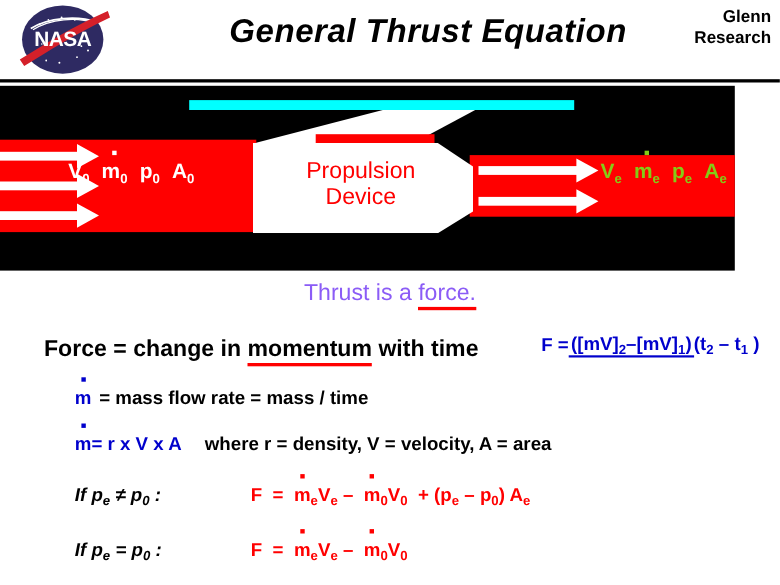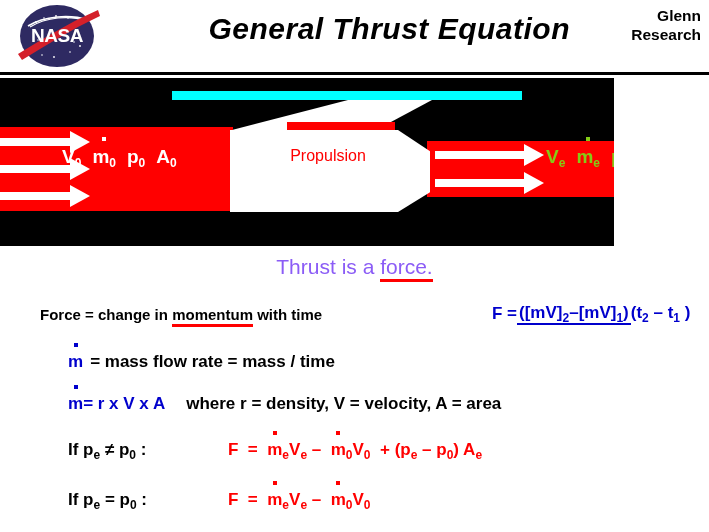--- a/index.html
+++ b/index.html
@@ -16,60 +16,60 @@
     text-align:right;font-size:30px;font-weight:bold;font-style:italic;
     color:#000;letter-spacing:0.5px;white-space:nowrap;
   }
   #grc{
     position:absolute;right:8px;top:6px;width:110px;text-align:right;
     font-size:15.5px;font-weight:bold;color:#000;line-height:19px;
   }
   #hrule{position:absolute;left:0;top:72px;width:709px;height:3px;background:#000;}
 
   
-  #band{position:absolute;left:0;top:78px;width:614px;height:168px;background:#000;overflow:hidden;}
+  #band{position:absolute;left:0;top:78px;width:668px;height:168px;background:#000;overflow:hidden;}
   .inlet{position:absolute;left:0;top:49px;width:233px;height:84px;background:#ff0000;}
   .wing{position:absolute;left:172px;top:13px;width:350px;height:9px;background:#00ffff;}
   .pylon{position:absolute;left:232px;top:22px;width:200px;height:30px;background:#ffffff;
          clip-path:polygon(58% 0%,100% 0%,72% 100%,0% 100%);}
   .pylon-red{position:absolute;left:287px;top:44px;width:108px;height:10px;background:#ff0000;}
   .nacelle{position:absolute;left:230px;top:52px;width:200px;height:82px;background:#ffffff;
            clip-path:polygon(0% 0%,84% 0%,100% 26%,100% 76%,84% 100%,0% 100%);}
   .nacelle-label{
     position:absolute;left:230px;top:66px;width:196px;text-align:center;
-    font-size:16px;font-weight:normal;color:#ff0000;line-height:23px;
+    font-size:21px;font-weight:normal;color:#ff0000;line-height:23px;
   }
   .exhaust{position:absolute;left:427px;top:63px;width:282px;height:56px;background:#ff0000;}
   .lbl-in{position:absolute;left:62px;top:68px;font-size:19px;font-weight:bold;color:#fff;white-space:nowrap;}
   .lbl-ex{position:absolute;left:546px;top:68px;font-size:19px;font-weight:bold;color:#84cc16;white-space:nowrap;}
   .lbl-in .g,.lbl-ex .g{margin-right:11px;position:relative;display:inline-block;}
   .sub{font-size:12px;vertical-align:-4px;}
   .mdot{position:relative;display:inline-block;}
   .mdot .dot{position:absolute;left:50%;top:-9px;margin-left:-2px;width:4px;height:4px;background:currentColor;}
   
   .arw{position:absolute;height:8px;background:#fff;}
   .arwhead{position:absolute;width:0;height:0;border-top:11px solid transparent;
            border-bottom:11px solid transparent;border-left:20px solid #fff;}
 
   
   #thrust-head{
     position:absolute;left:0;top:255px;width:709px;text-align:center;
     font-size:21px;color:#8b5cf6;white-space:nowrap;
   }
   .ul-red{border-bottom:3px solid #ff0000;padding-bottom:1px;}
-  #force-line{position:absolute;left:40px;top:306px;font-size:15px;font-weight:bold;color:#000;white-space:nowrap;}
+  #force-line{position:absolute;left:40px;top:306px;font-size:21px;font-weight:bold;color:#000;white-space:nowrap;}
   #mdot-line1{position:absolute;left:68px;top:352px;font-size:17px;font-weight:bold;color:#000;white-space:nowrap;}
   #mdot-line2{position:absolute;left:68px;top:394px;font-size:17px;font-weight:bold;color:#000;white-space:nowrap;}
   .blue{color:#0000cc;}
   #frac{position:absolute;left:492px;top:303px;font-size:17px;font-weight:bold;color:#0000cc;white-space:nowrap;}
   #frac .lead{display:inline-block;vertical-align:middle;}
   #frac .stack{display:inline-block;vertical-align:middle;text-align:center;}
   #frac .num{border-bottom:2px solid #0000cc;padding:0 2px 1px 2px;}
   #frac .den{padding-top:2px;}
-  .ifrow{position:absolute;font-size:17px;font-weight:bold;color:#000;white-space:nowrap;}
+  .ifrow{position:absolute;font-size:17px;font-weight:bold;color:#000;white-space:nowrap;font-style:italic;}
   #if1{left:68px;top:440px;}
   #if2{left:68px;top:490px;}
   .eqn{position:absolute;font-size:17px;font-weight:bold;color:#ff0000;white-space:nowrap;}
   #eq1{left:228px;top:440px;}
   #eq2{left:228px;top:490px;}
   .sp{display:inline-block;width:7px;}
 </style>
 </head>
 <body>
 
@@ -122,20 +122,21 @@
   <div class="arwhead" style="left:70px;top:107px;"></div>
 
   <div class="lbl-in">
     <span class="g"><span>V</span><span class="sub">0</span></span><span class="g mdot"><span class="dot"></span><span>m</span><span class="sub">0</span></span><span class="g"><span>p</span><span class="sub">0</span></span><span class="g"><span>A</span><span class="sub">0</span></span>
   </div>
 
   <div class="exhaust"></div>
   <div class="nacelle"></div>
   <div class="nacelle-label">
     <div>Propulsion</div>
+    <div>Device</div>
   </div>
 
   <div class="arw" style="left:435px;top:73px;width:91px;"></div>
   <div class="arwhead" style="left:524px;top:66px;"></div>
   <div class="arw" style="left:435px;top:101px;width:91px;"></div>
   <div class="arwhead" style="left:524px;top:94px;"></div>
 
   <div class="lbl-ex">
     <span class="g"><span>V</span><span class="sub">e</span></span><span class="g mdot"><span class="dot"></span><span>m</span><span class="sub">e</span></span><span class="g"><span>p</span><span class="sub">e</span></span><span class="g"><span>A</span><span class="sub">e</span></span>
   </div>

